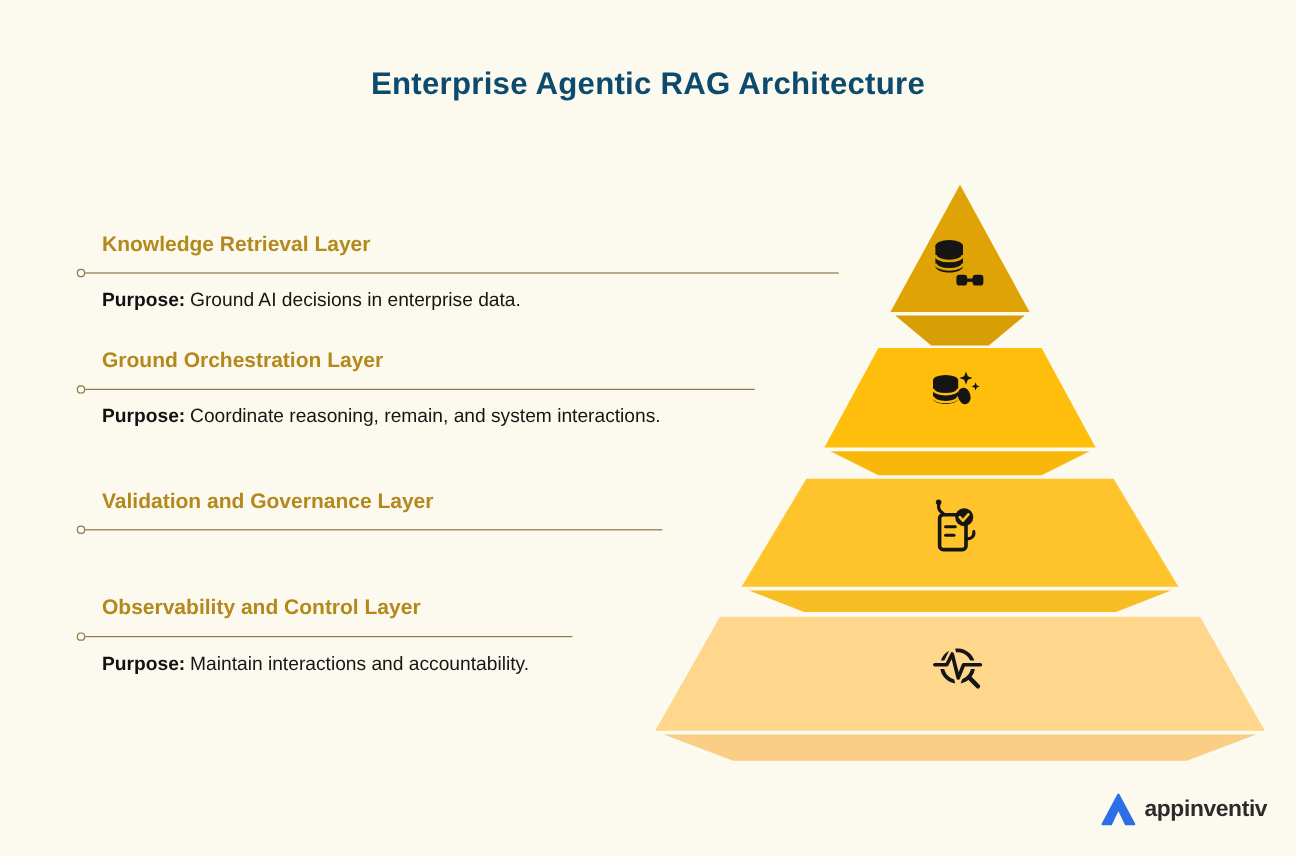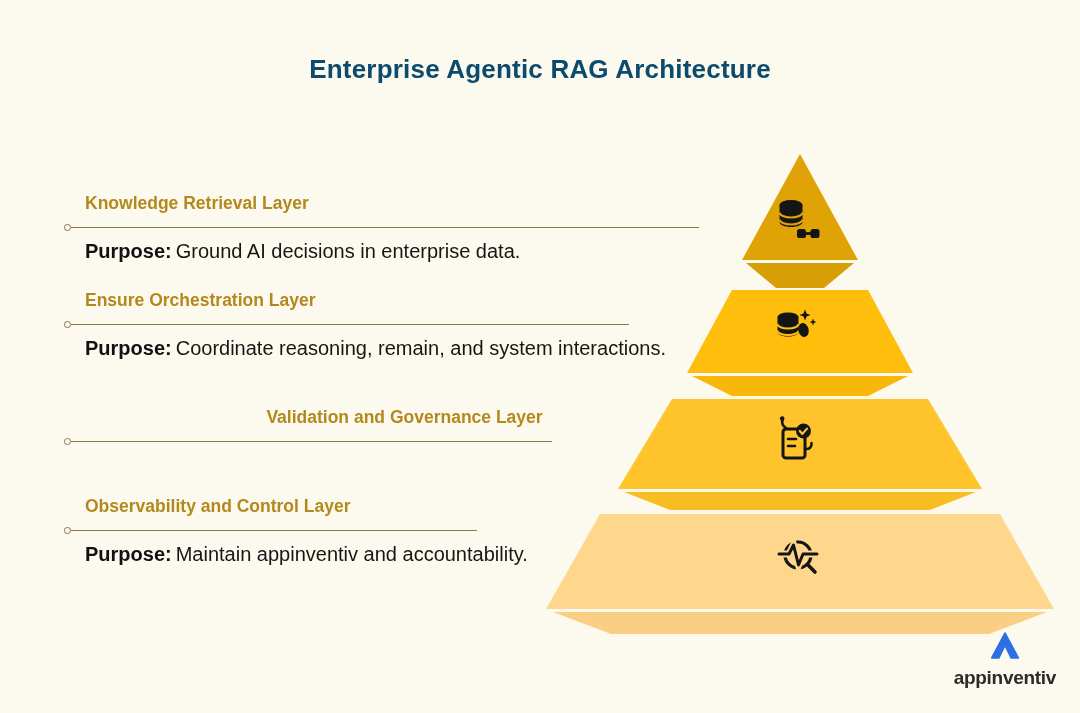--- a/index.html
+++ b/index.html
@@ -11,45 +11,45 @@
     overflow:hidden;
   }
   .page-title{
     position:absolute;top:54px;left:0;width:1080px;
     margin:0;text-align:center;
     font-size:26px;font-weight:700;color:#0c4a6e;letter-spacing:.2px;
   }
   .layer-info{position:absolute;left:64px;width:660px;}
   .layer-info.pos-1{top:170px;margin-top:20px;}
   .layer-info.pos-2{top:287px;}
-  .layer-info.pos-3{top:404px;text-align:center;}
+  .layer-info.pos-3{top:404px;}
   .layer-info.pos-4{top:493px;}
   .layer-title{
     margin:0 0 0 21px;line-height:26px;
     font-size:17.5px;font-weight:700;color:#B3891E;
   }
   .rule-row{display:flex;align-items:center;margin-top:8px;height:7px;}
   .dot{
     width:4.5px;height:4.5px;border:1.4px solid #8A7A45;border-radius:50%;
     background:transparent;flex:0 0 auto;
   }
   .rule{height:1.5px;background:#8A7A45;flex:0 0 auto;}
   .rule.r1{width:628px;}
   .rule.r2{width:558px;}
   .rule.r3{width:481px;}
   .rule.r4{width:406px;}
   .purpose{
     margin:10px 0 0 21px;
-    font-size:20px;color:#161616;line-height:20px;
+    font-size:16px;color:#161616;line-height:20px;
   }
   .purpose strong{font-weight:700;margin-right:4px;color:#111111;}
   .pyramid{position:absolute;left:540px;top:140px;width:540px;height:500px;}
   .brand{
     position:absolute;right:24px;bottom:24px;
-    display:flex;align-items:center;gap:7px;flex-direction:column;
+    display:flex;align-items:center;gap:7px;
   }
   .brand-text{
     font-size:19px;font-weight:600;color:#2B2B2B;letter-spacing:-.3px;
   }
 </style>
 </head>
 <body>
 
 <div class="canvas">
 
@@ -60,21 +60,21 @@
     <div class="rule-row">
       <span class="dot"></span>
       <span class="rule r1"></span>
     </div>
     <p class="purpose">
       <strong>Purpose:</strong><span>Ground AI decisions in enterprise data.</span>
     </p>
   </section>
 
   <section class="layer-info pos-2">
-    <h2 class="layer-title">Ensure Orchestration Layer</h2>
+    <h2 class="layer-title">Ground Orchestration Layer</h2>
     <div class="rule-row">
       <span class="dot"></span>
       <span class="rule r2"></span>
     </div>
     <p class="purpose">
       <strong>Purpose:</strong><span>Coordinate reasoning, remain, and system interactions.</span>
     </p>
   </section>
 
   <section class="layer-info pos-3">
@@ -85,21 +85,21 @@
     </div>
   </section>
 
   <section class="layer-info pos-4">
     <h2 class="layer-title">Observability and Control Layer</h2>
     <div class="rule-row">
       <span class="dot"></span>
       <span class="rule r4"></span>
     </div>
     <p class="purpose">
-      <strong>Purpose:</strong><span>Maintain appinventiv and accountability.</span>
+      <strong>Purpose:</strong><span>Maintain interactions and accountability.</span>
     </p>
   </section>
 
   <svg class="pyramid" viewBox="0 0 540 500">
 
     <g>
       <polygon points="260,14 318,120 202,120" fill="#DFA306"></polygon>
       <polygon points="206,123 314,123 284,148 236,148" fill="#D89E06"></polygon>
       <g transform="translate(254,86)">
         <ellipse cx="-3" cy="-21" rx="11.5" ry="5" fill="#151515"></ellipse>

